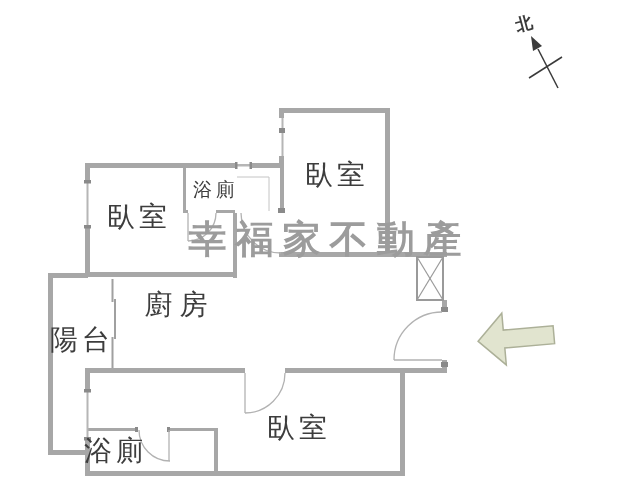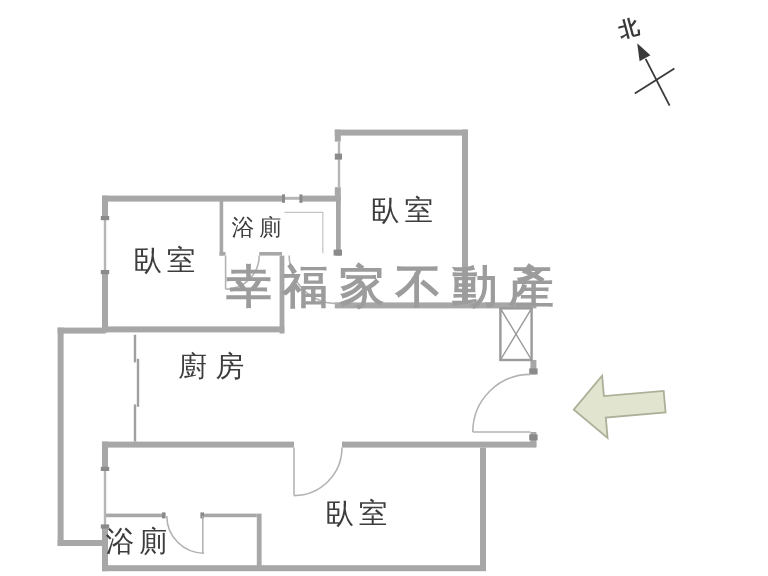--- a/index.html
+++ b/index.html
@@ -25,21 +25,21 @@
   .jamb rect{fill:var(--jamb);}
   .arc path{stroke:var(--arc);stroke-width:1.3;fill:none;}
   .thinline{stroke:#c4c4c4;stroke-width:1;fill:none;}
   .xbox rect{fill:#ffffff;stroke:#9a9a9a;stroke-width:2;}
   .xbox line{stroke:#9a9a9a;stroke-width:1.2;}
   .compass line{stroke:var(--compass);stroke-width:1.5;}
   .compass polygon{fill:var(--compass);}
   .entry-arrow{fill:var(--arrow-fill);stroke:var(--arrow-border);stroke-width:1.5;}
   .lbl{
     position:absolute;transform:translate(-50%,-50%);
-    color:var(--label-text);font-size:24px;letter-spacing:4px;white-space:nowrap;
+    color:var(--label-text);font-size:28px;letter-spacing:4px;white-space:nowrap;
     text-indent:4px; 
   }
   .lbl.small{font-size:19px;}
   .lbl.wide{letter-spacing:7px;text-indent:7px;}
   .watermark{
     position:absolute;left:325px;top:239px;transform:translate(-50%,-50%);
     color:var(--watermark);font-size:38px;font-weight:bold;letter-spacing:9px;text-indent:9px;
     white-space:nowrap;
   }
   .north{
@@ -142,18 +142,19 @@
 
     <polygon class="entry-arrow" transform="rotate(-5 516 338)" points="478,338 504,312 504,329 554,329 554,347 504,347 504,364"></polygon>
   </svg>
 
   <div class="watermark">幸福家不動產</div>
 
   <div class="lbl" style="left:137px;top:217px">臥室</div>
   <div class="lbl small" style="left:214px;top:190px">浴廁</div>
   <div class="lbl" style="left:335px;top:175px">臥室</div>
   <div class="lbl wide" style="left:176px;top:305px">廚房</div>
+  <div class="lbl" style="left:80px;top:340px">陽台</div>
   <div class="lbl" style="left:297px;top:428px">臥室</div>
   <div class="lbl" style="left:114px;top:451px">浴廁</div>
 
   <div class="north">北</div>
 
 </div>
 
 </body></html>

